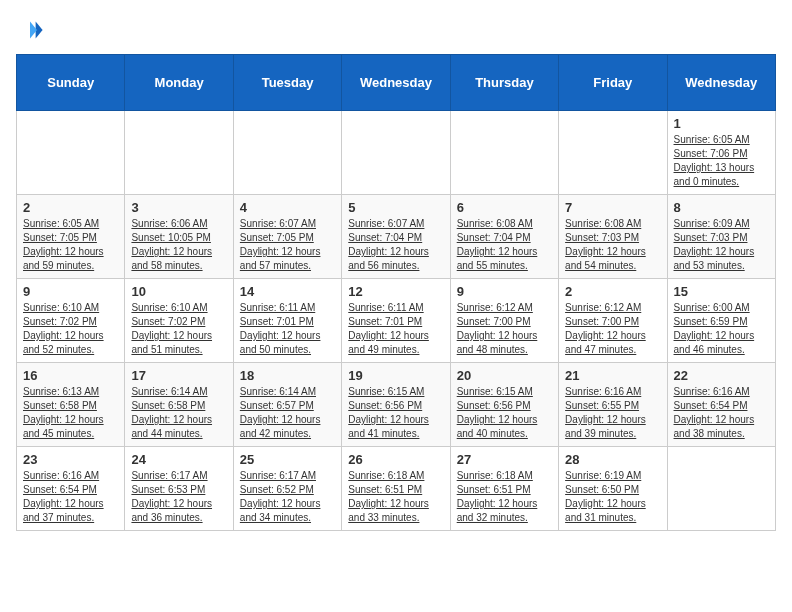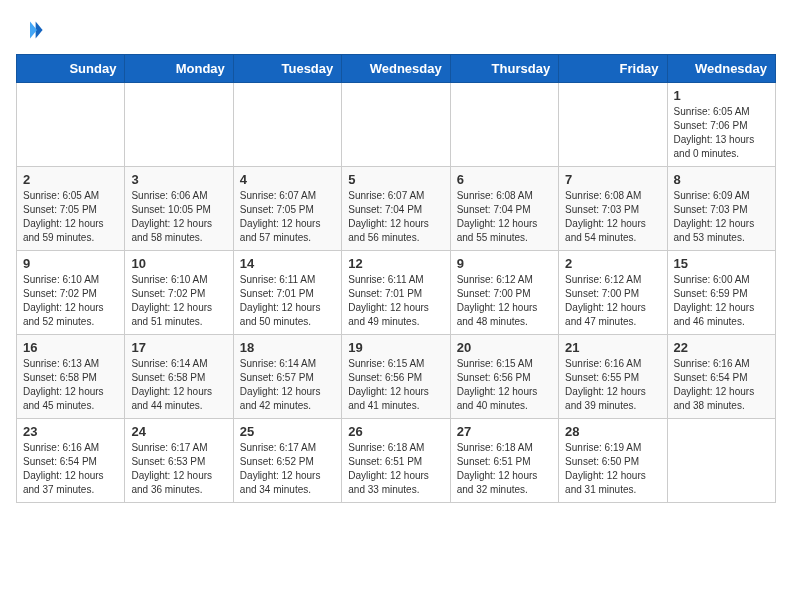--- a/index.html
+++ b/index.html
@@ -44,22 +44,22 @@
       color: #555;
     }
     .calendar {
       width: 100%;
       border-collapse: collapse;
       border: 1px solid #ccc;
     }
     .calendar th {
       background: #1565c0;
       color: #fff;
-      text-align: right;
-      padding: 6px 8px;
+      text-align: center;
+      padding: 20px 8px;
       font-size: 13px;
       font-weight: bold;
       border: 1px solid #1255a0;
     }
     .calendar td {
       vertical-align: top;
       padding: 5px 6px;
       border: 1px solid #ccc;
       width: 108px;
       min-height: 90px;
@@ -73,20 +73,21 @@
     .day-num {
       font-size: 13px;
       font-weight: bold;
       display: block;
       margin-bottom: 2px;
     }
     .day-info {
       font-size: 10px;
       color: #333;
       line-height: 1.4;
+      text-decoration: underline;
     }
     .empty { background: #fff !important; }
   </style>
 </head>
 <body>
 
 <div class="header">
   <div class="logo">
     <svg class="logo-icon" viewBox="0 0 40 40">
       <polygon points="28,8 38,20 28,32" fill="#1565c0"></polygon>

